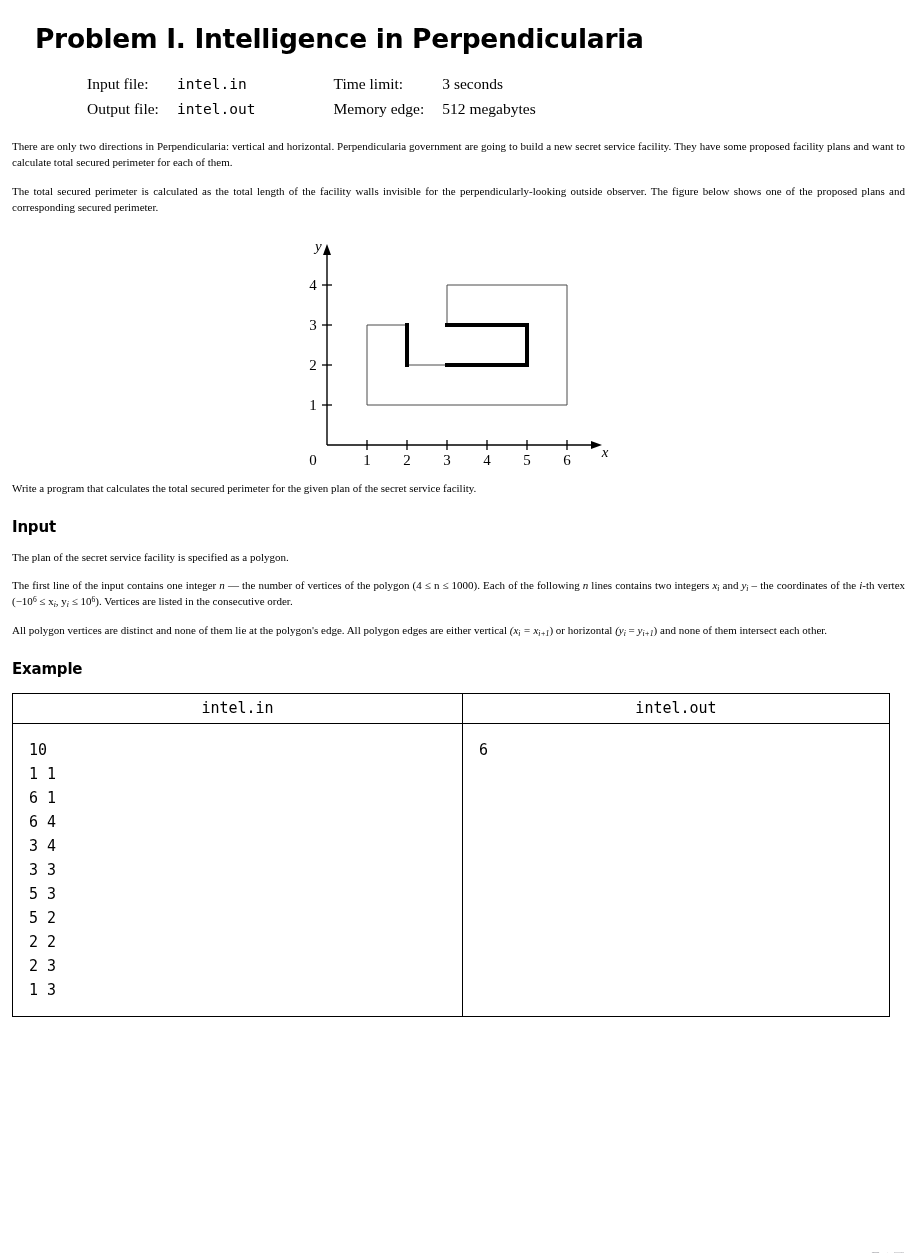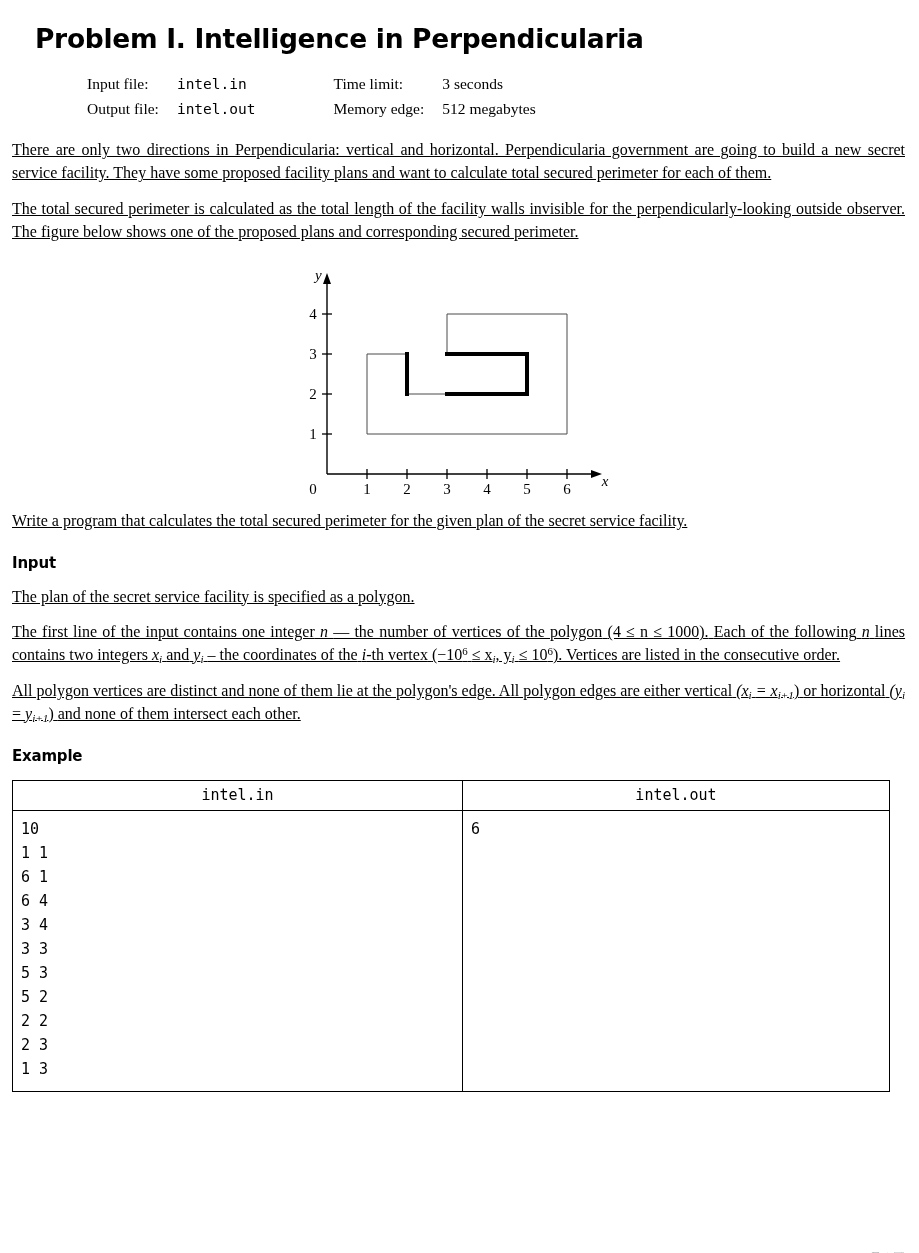--- a/index.html
+++ b/index.html
@@ -51,26 +51,25 @@
   }
   .meta .lbl { padding-right: 18px; }
   .meta .val-mono {
     font-family: "DejaVu Sans Mono", "Liberation Mono", monospace;
     font-size: 14.5px;
   }
   .meta .gap { width: 78px; }
 
   
   p.body {
-    font-size: 16px;
+    font-size: 11px;
     line-height: 1.43;
     text-align: justify;
     margin: 13px 0 0 0;
     padding: 0 2px 0 0;
-    text-decoration: underline;
   }
   p.body.first { margin-top: 18px; }
 
   
   .mi {
     font-style: italic;
     font-family: "Liberation Serif", "DejaVu Serif", serif;
   }
   .mn { font-family: "Liberation Serif", "DejaVu Serif", serif; }
   sub {
@@ -126,21 +125,21 @@
   .example-table td {
     vertical-align: top;
     padding: 6px 0 6px 8px;
     border-right: 1.1px solid #000;
     height: 268px;
   }
   .example-table td:last-child { border-right: none; }
   .example-table col.c1 { width: 450px; }
 
   pre.io {
-    margin: 0;
+    margin: 8px;
     font-family: "DejaVu Sans Mono", "Liberation Mono", monospace;
     font-size: 15px;
     line-height: 1.6;
     white-space: pre;
   }
 
   
   .watermark {
     position: absolute;
     right: 14px;

